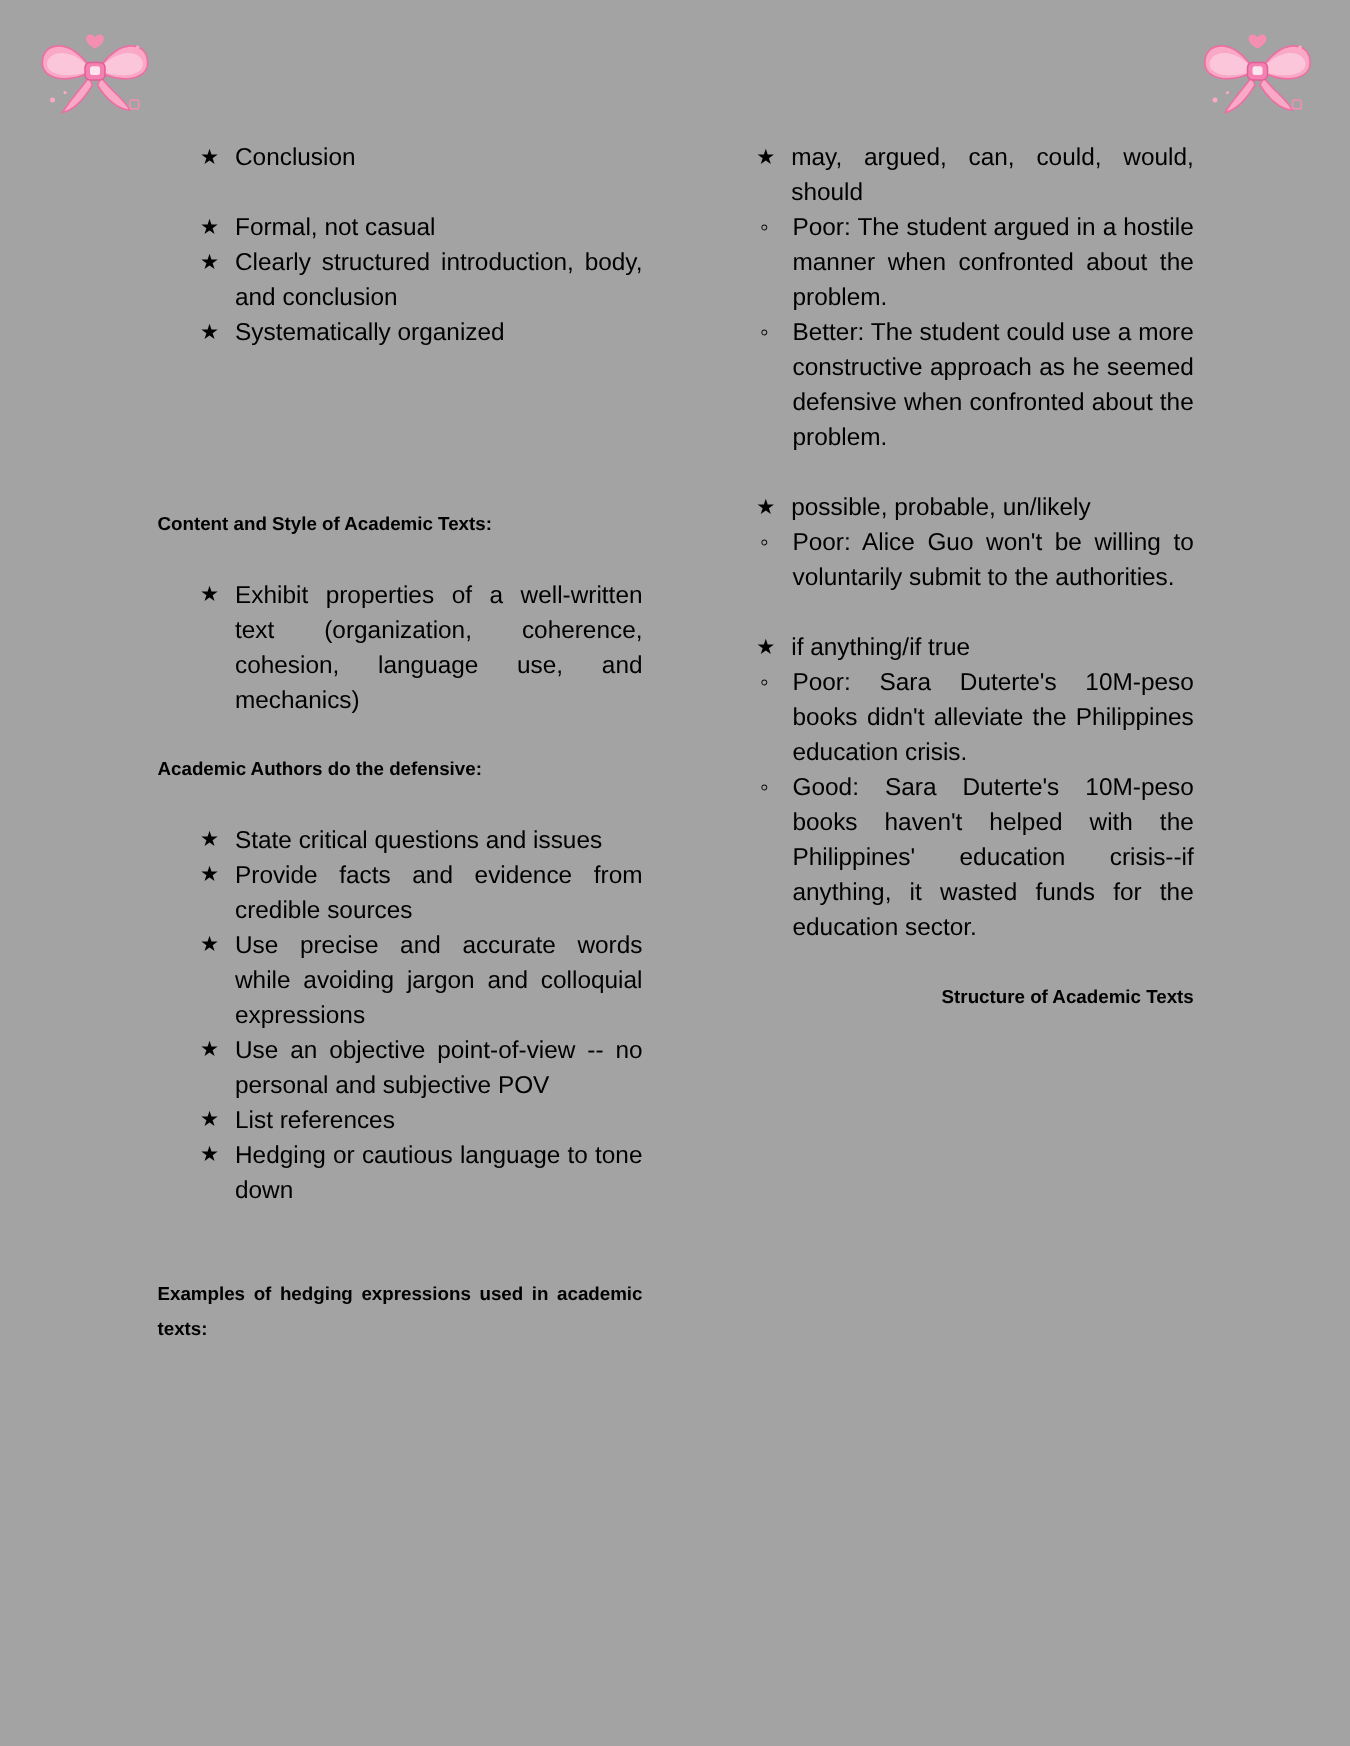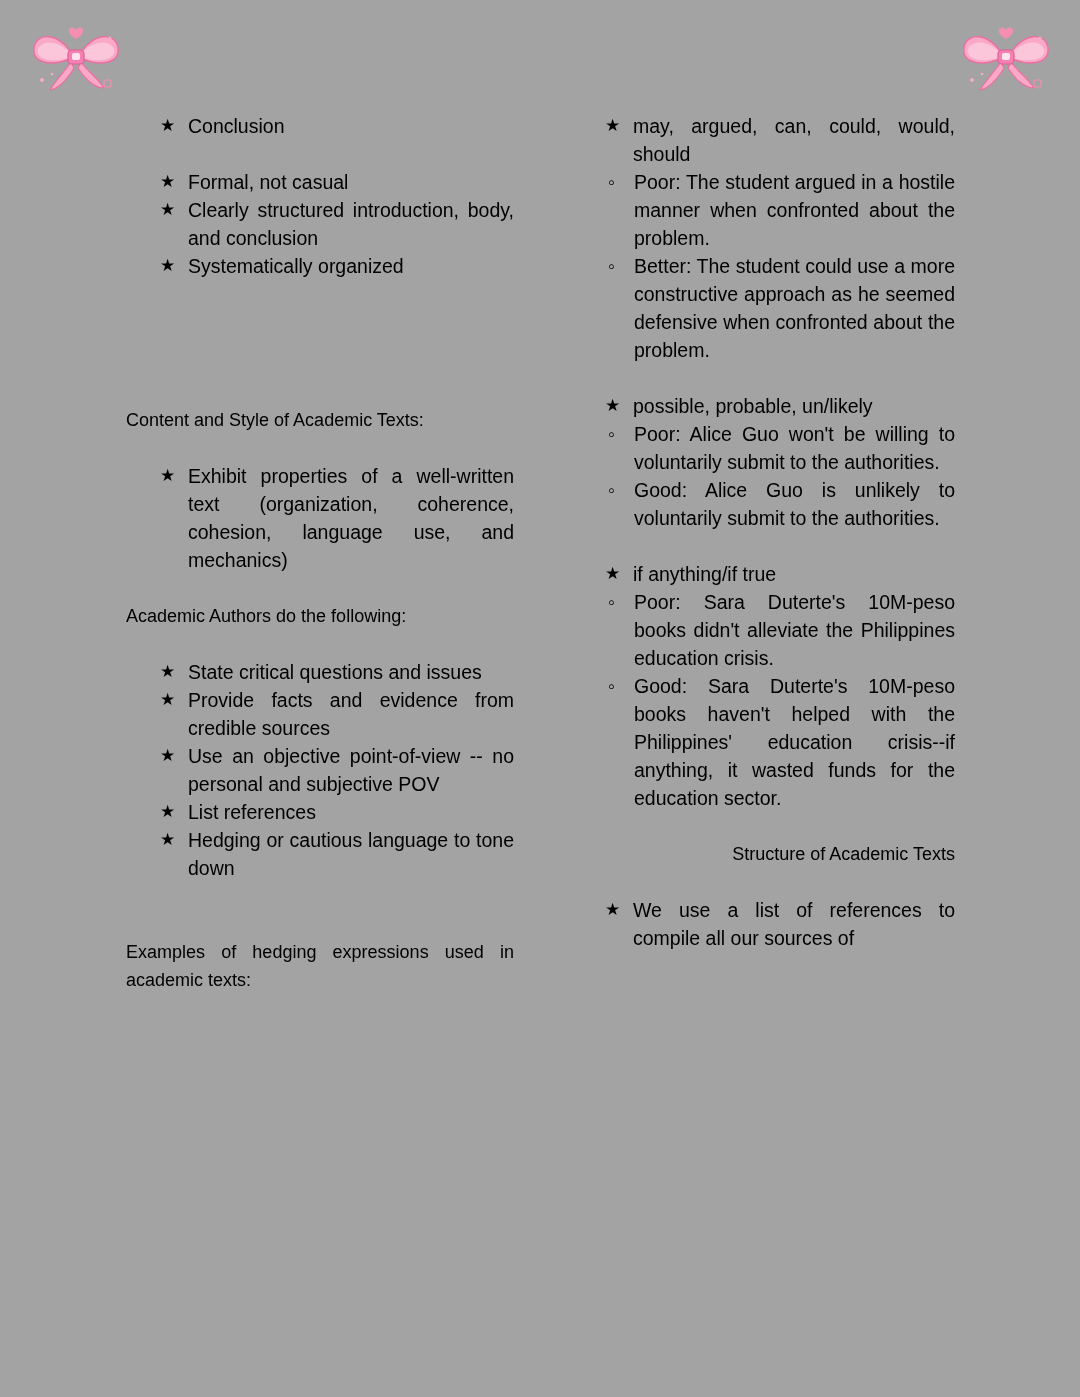--- a/index.html
+++ b/index.html
@@ -41,22 +41,22 @@
   }
   .col {
     position: absolute;
     top: 0;
   }
   .col-left  { left: 126px; width: 388px; }
   .col-right { left: 569px; width: 386px; }
 
   
   .heading {
-    font-weight: normal;
-    font-size: 18px;
+    font-weight: bold;
+    font-size: 15px;
     line-height: 28px;
     text-align: justify;
     text-justify: inter-word;
     margin: 0;
   }
   .heading.nojust { text-align: right; }
 
   
   ul.lvl1, ul.lvl2 {
     list-style: none;
@@ -185,27 +185,28 @@
       <p class="heading">Content and Style of Academic Texts:</p>
 
       <div class="gap-md"></div>
 
       <ul class="lvl1">
         <li>Exhibit properties of a well-written text (organization, coherence, cohesion, language use, and mechanics)</li>
       </ul>
 
       <div class="gap-md"></div>
 
-      <p class="heading">Academic Authors do the following:</p>
+      <p class="heading">Academic Authors do the defensive:</p>
 
       <div class="gap-md"></div>
 
       <ul class="lvl1">
         <li>State critical questions and issues</li>
         <li>Provide facts and evidence from credible sources</li>
+        <li>Use precise and accurate words while avoiding jargon and colloquial expressions</li>
         <li>Use an objective point-of-view -- no personal and subjective POV</li>
         <li>List references</li>
         <li>Hedging or cautious language to tone down</li>
       </ul>
 
       <div class="gap-xl"></div>
 
       <p class="heading">Examples of hedging expressions used in academic texts:</p>
 
     </div>
@@ -220,39 +221,35 @@
         <li class="spaced">Better: The student could use a more constructive approach as he seemed defensive when confronted about the problem.</li>
       </ul>
 
       <div class="gap-md"></div>
 
       <ul class="lvl1">
         <li>possible, probable, un/likely</li>
       </ul>
       <ul class="lvl2">
         <li>Poor: Alice Guo won't be willing to voluntarily submit to the authorities.</li>
-        <li class="spaced">Good: Alice Guo is unlikely to voluntarily submit to the authorities.</li>
       </ul>
 
       <div class="gap-md"></div>
 
       <ul class="lvl1">
         <li>if anything/if true</li>
       </ul>
       <ul class="lvl2">
         <li>Poor: Sara Duterte's 10M-peso books didn't alleviate the Philippines education crisis.</li>
         <li class="spaced">Good: Sara Duterte's 10M-peso books haven't helped with the Philippines' education crisis--if anything, it wasted funds for the education sector.</li>
       </ul>
 
       <div class="gap-md"></div>
 
       <p class="heading nojust">Structure of Academic Texts</p>
 
       <div class="gap-md"></div>
 
-      <ul class="lvl1">
-        <li>We use a list of references to compile all our sources of</li>
-      </ul>
 
     </div>
 
   </div>
 </div>
 
 </body></html>

